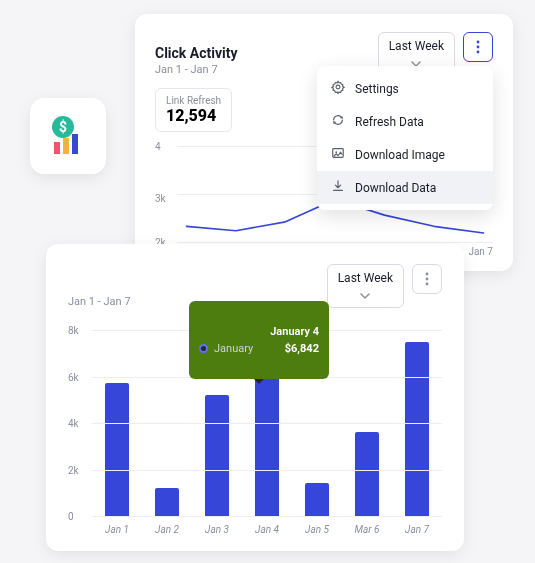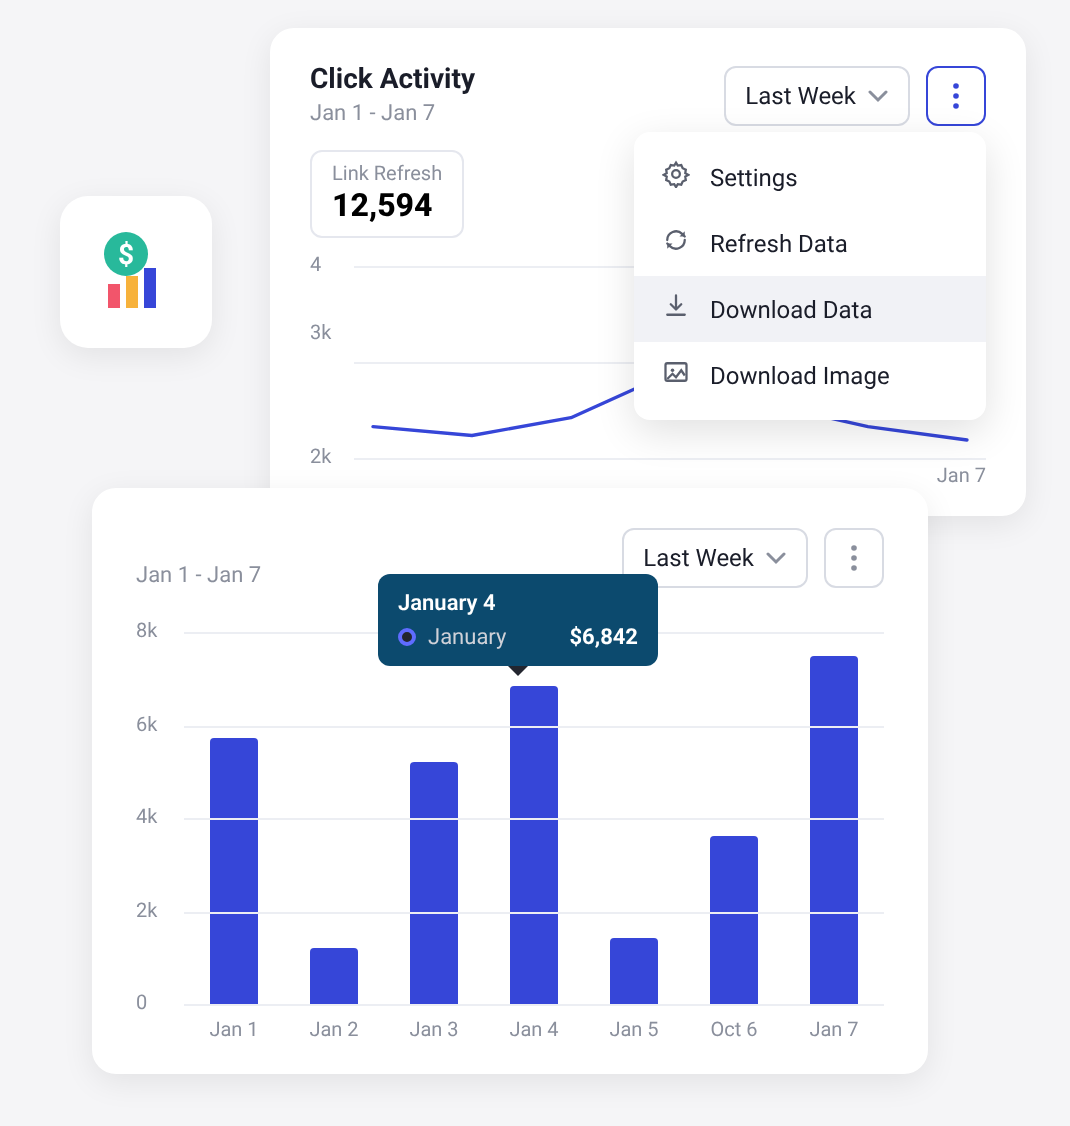--- a/index.html
+++ b/index.html
@@ -31,21 +31,21 @@
     padding: 18px 20px 14px 20px;
   }
   .card-head { display:flex; align-items:flex-end; justify-content:space-between; }
   .title-block h2 { font-size: 14px; font-weight: 700; color:#1a1d29; }
   .title-block .sub { font-size: 11px; color:#8a8f9c; margin-top:2px;}
   .controls { display:flex; gap:8px; }
   .dropdown {
     display:flex; align-items:center; gap:6px;
     border:1px solid #d8dbe3; border-radius:6px;
     padding:6px 10px; font-size:12px; color:#1a1d29;
-    cursor:pointer; background:#fff;
+    cursor:pointer; background:#fff;flex-direction:column;
   }
   .kebab {
     width:30px; height:30px; border:1px solid #3646d8; border-radius:6px;
     display:flex; align-items:center; justify-content:center; cursor:pointer;
     color:#3646d8; background:#fff;
   }
   .kebab-plain { border-color:#d8dbe3; color:#8a8f9c; }
   .metric {
     margin-top:12px;
     border:1px solid #e5e7ee; border-radius:6px;
@@ -109,29 +109,29 @@
   .bars {
     position:absolute; left:24px; right:0; bottom:0; top:0;
     display:flex;
   }
   .bar-col { flex:1; display:flex; align-items:flex-end; justify-content:center; }
   .bar {
     width:24px; background:#3646d8; border-radius:2px 2px 0 0;
   }
   .x-ticks-rev {
     display:flex; font-size:10px; color:#8a8f9c;
-    margin-left:24px; margin-top:8px;
+    margin-left:24px; margin-top:8px;font-style:italic;
   }
   .x-ticks-rev span { flex:1; text-align:center; }
 
   
   .tooltip {
-    position:absolute; background:#0c4a6e; color:#fff;
-    border-radius:6px; padding:8px 10px; font-size:11px;
-    z-index:6; min-width:140px;
+    position:absolute; background:#4d7c0f; color:#fff;
+    border-radius:6px; padding:24px 10px; font-size:11px;
+    z-index:6; min-width:140px;text-align:right;
   }
   .tooltip .tt-title { font-weight:600; margin-bottom:4px; font-size:11px;}
   .tooltip .tt-row { display:flex; align-items:center; justify-content:space-between; gap:10px;}
   .tooltip .dot {
     width:9px; height:9px; border-radius:50%;
     border:2px solid #5f6cff; background:#23262f; display:inline-block; margin-right:6px;
   }
   .tooltip .tt-label { display:flex; align-items:center; color:#cfd1d8;}
   .tooltip .tt-val { font-weight:700; }
   .tooltip .tail {
@@ -189,44 +189,44 @@
           </svg></span>
         <span>Settings</span>
       </div>
       <div class="menu-item">
         <span><svg viewBox="0 0 16 16">
             <path fill="none" stroke="#5a5f6d" stroke-width="1.3" stroke-linecap="round" d="M3 8a5 5 0 0 1 8.5-3.5L13 6M13 8a5 5 0 0 1-8.5 3.5L3 10"></path>
             <path fill="#5a5f6d" d="M13 3v3h-3zM3 13v-3h3z"></path>
           </svg></span>
         <span>Refresh Data</span>
       </div>
-      <div class="menu-item hover">
-        <span><svg viewBox="0 0 16 16">
-            <path fill="none" stroke="#5a5f6d" stroke-width="1.3" stroke-linecap="round" d="M8 2v8m0 0l-3-3m3 3l3-3M3 13h10"></path>
-          </svg></span>
-        <span>Download Data</span>
-      </div>
       <div class="menu-item">
         <span><svg viewBox="0 0 16 16">
             <rect x="2" y="3" width="12" height="10" rx="1" fill="none" stroke="#5a5f6d" stroke-width="1.3"></rect>
             <circle cx="6" cy="7" r="1" fill="#5a5f6d"></circle>
             <path d="M3 12l3-3 2 2 3-4 2 3" fill="none" stroke="#5a5f6d" stroke-width="1.3"></path>
           </svg></span>
         <span>Download Image</span>
       </div>
+      <div class="menu-item hover">
+        <span><svg viewBox="0 0 16 16">
+            <path fill="none" stroke="#5a5f6d" stroke-width="1.3" stroke-linecap="round" d="M8 2v8m0 0l-3-3m3 3l3-3M3 13h10"></path>
+          </svg></span>
+        <span>Download Data</span>
+      </div>
     </div>
 
   <div class="line-area" id="line-area">
     <svg class="line-svg" id="line-svg" preserveAspectRatio="none" viewBox="0 0 340 96">
         <path d="M10.2 86.4 L63.466666666666654 91.19999999999999 L116.73333333333332 81.6 L169.99999999999997 57.599999999999994 L223.26666666666662 74.4 L276.53333333333336 86.4 L329.79999999999995 93.6 " fill="none" stroke="#3646d8" stroke-width="1.8" stroke-linejoin="round" stroke-linecap="round"></path>
       </svg>
   <div class="grid-line" style="top: 0px;"></div>
       <div class="y-tick" style="top: 0px;">4</div>
       <div class="grid-line" style="top: 48px;"></div>
-      <div class="y-tick" style="top: 34px;">3k</div>
+      <div class="y-tick" style="top: 52px;">3k</div>
       <div class="grid-line" style="top: 96px;"></div>
       <div class="y-tick" style="top: 96px;">2k</div>
     </div>
   <div class="x-ticks-click" id="click-xticks">
     <span style="flex:6"></span>
     <span style="flex:1; text-align:right;">Jan 7</span>
   </div>
 </div>
 
 <div class="card card-rev">
@@ -296,16 +296,16 @@
       <div class="bar-y-tick" style="top: 139.5px;">2k</div>
       <div class="bar-grid" style="top: 186px;"></div>
       <div class="bar-y-tick" style="top: 186px;">0</div>
     </div>
   <div class="x-ticks-rev" id="rev-xticks">
       <span>Jan 1</span>
       <span>Jan 2</span>
       <span>Jan 3</span>
       <span>Jan 4</span>
       <span>Jan 5</span>
-      <span>Oct 6</span>
+      <span>Mar 6</span>
       <span>Jan 7</span>
     </div>
 </div>
 
 </body></html>

